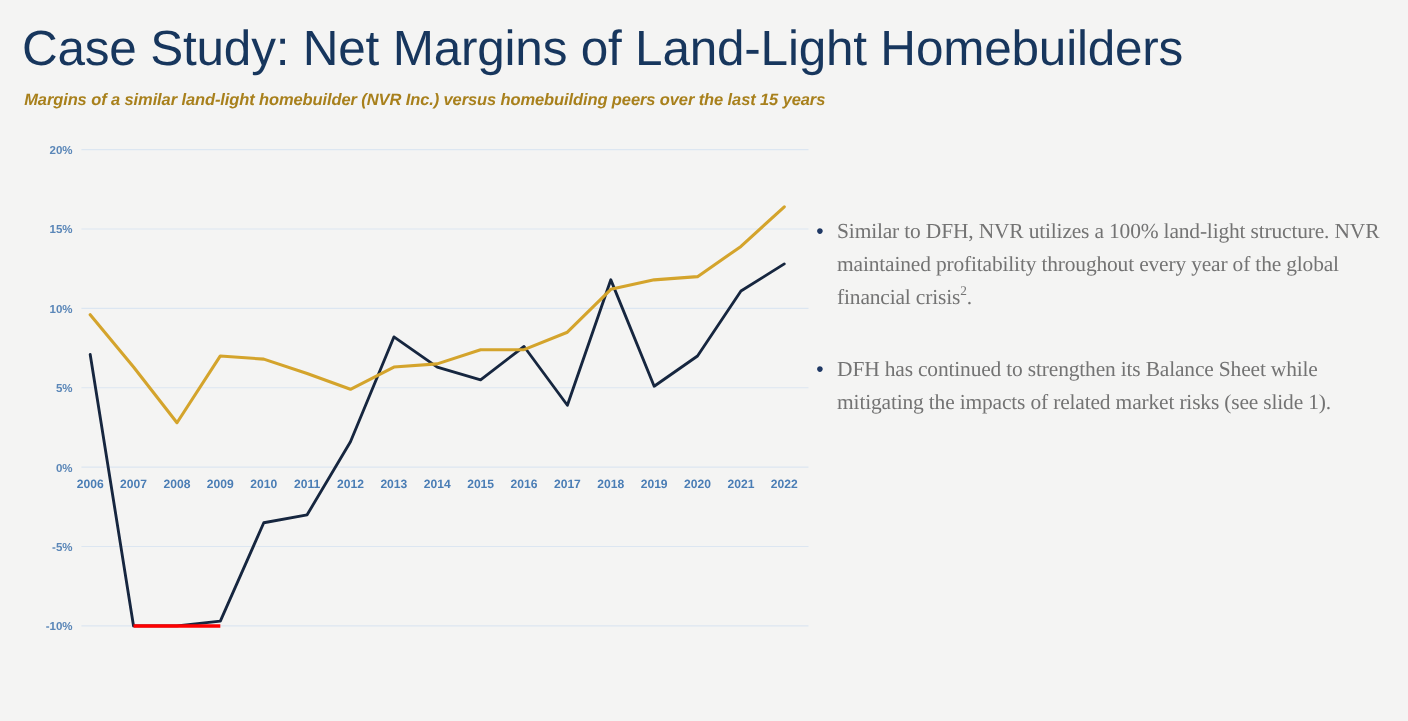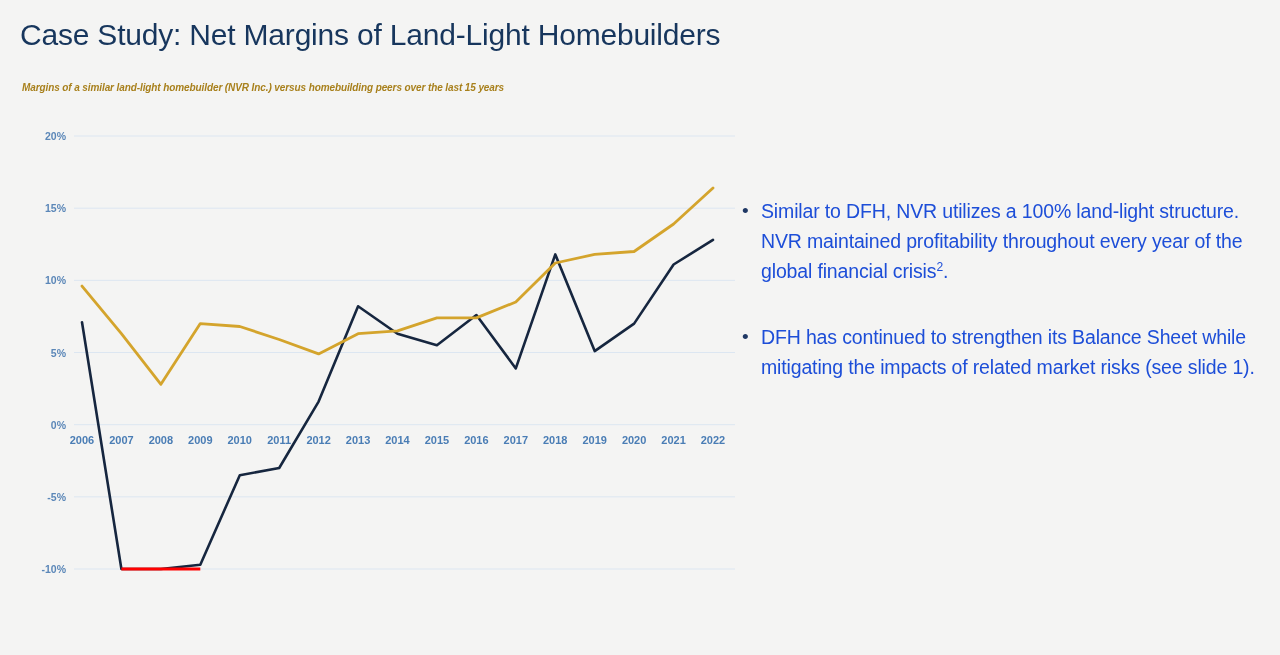--- a/index.html
+++ b/index.html
@@ -18,31 +18,31 @@
     position: absolute;
     inset: 0;
     background: #f4f4f3;
   }
 
   
   .title {
     position: absolute;
     left: 20px;
     top: 18px;
-    font-size: 30px;
+    font-size: 45px;
     font-weight: 400;
     color: #17365d;
     letter-spacing: -0.2px;
     white-space: nowrap;
   }
   .subtitle {
     position: absolute;
     left: 22px;
     top: 82px;
-    font-size: 10px;
+    font-size: 15px;
     font-weight: bold;
     font-style: italic;
     color: #a8801c;
     letter-spacing: -0.1px;
     white-space: nowrap;
   }
 
   
   .chart-area {
     position: absolute;
@@ -106,22 +106,23 @@
     color: #1f3864;
     font-size: 19px;
     line-height: 30px;
     width: 19px;
     flex: 0 0 19px;
     text-align: left;
   }
   .bullet-text {
     font-size: 19.5px;
     line-height: 30px;
-    color: #1d4ed8;
+    color: #737373;
     letter-spacing: -0.15px;
+    font-family: Liberation Serif, serif;
   }
   .bullet-text sup {
     font-size: 0.62em;
     vertical-align: super;
     line-height: 0;
   }
 </style>
 </head>
 <body>
 

